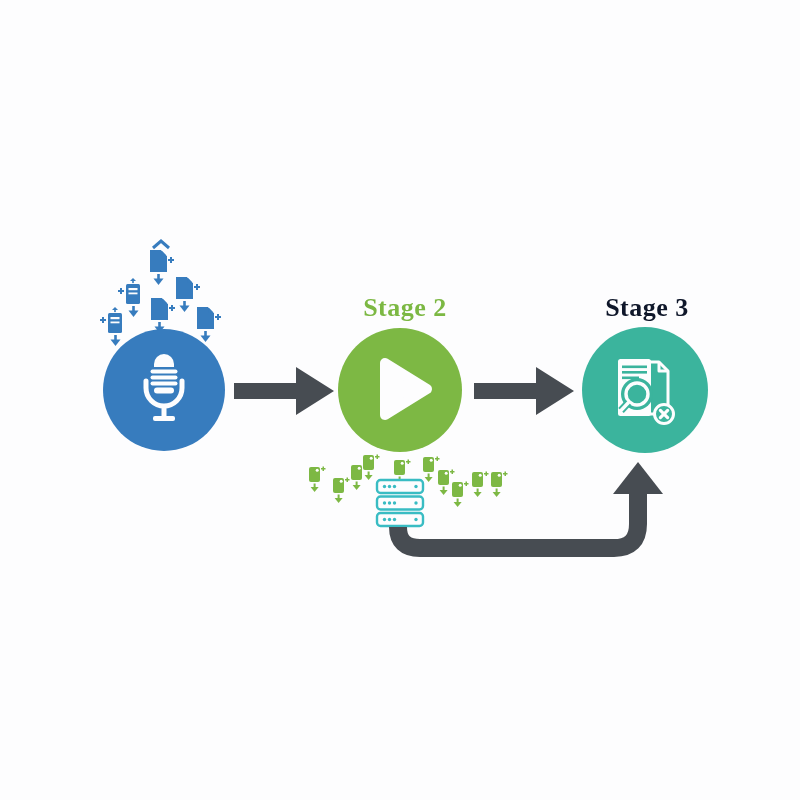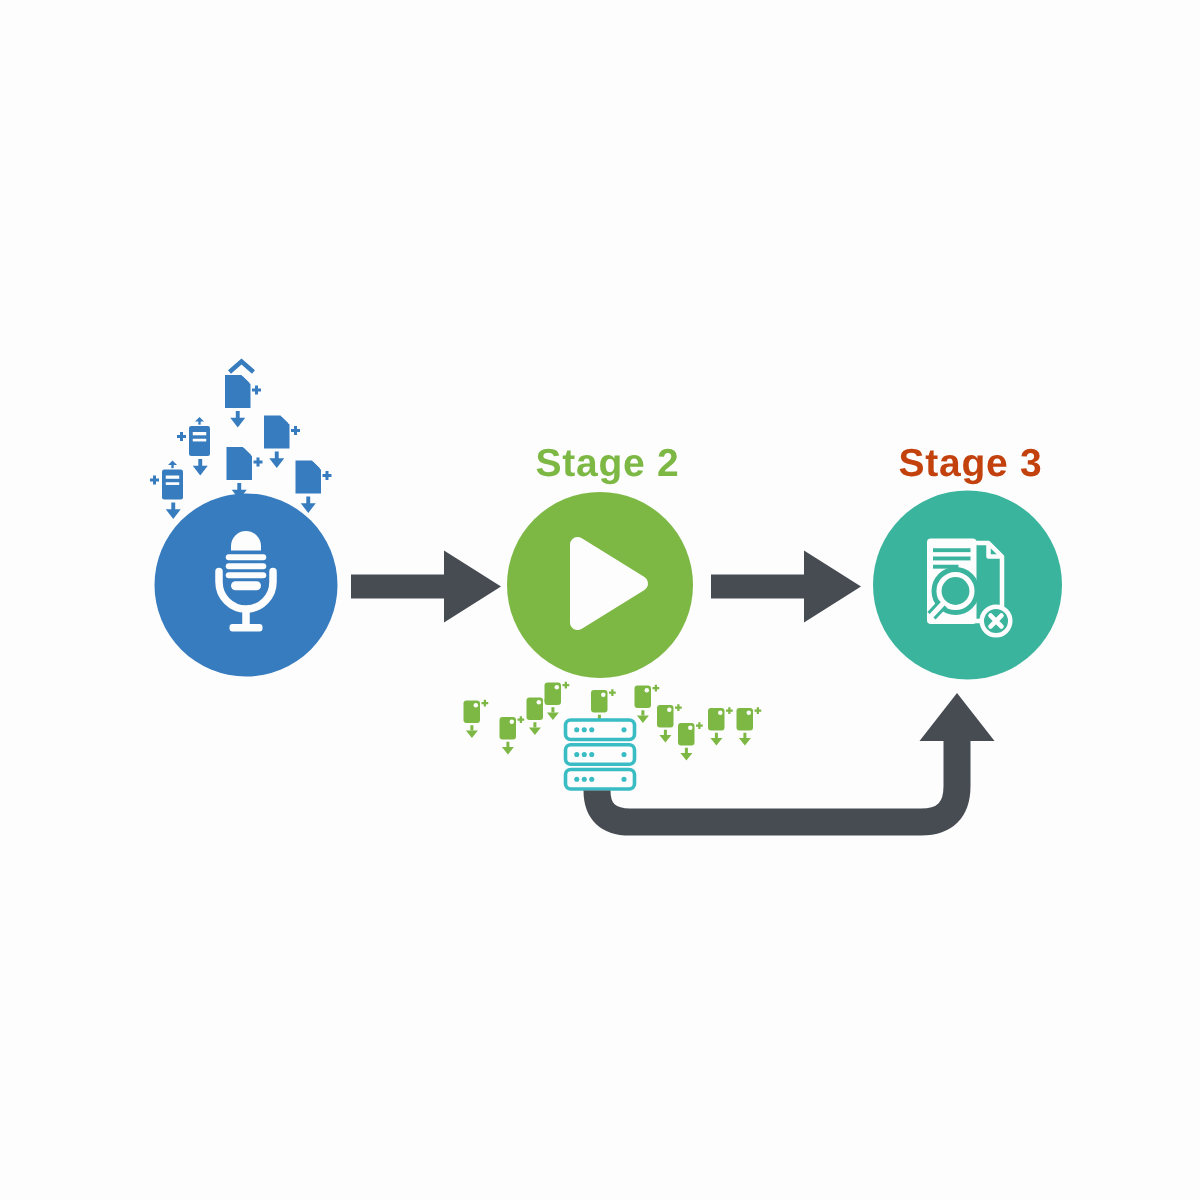--- a/index.html
+++ b/index.html
@@ -1,26 +1,26 @@
 <!DOCTYPE html>
 <html><head>
 <meta charset="utf-8">
 <style>
   html,body{margin:0;padding:0;background:#fff;}
   .canvas{
     position:relative;width:800px;height:800px;background:#FDFDFE;overflow:hidden;
-    font-family:Liberation Sans, sans-serif;
+    font-family:Liberation Serif, serif;
   }
   .diagram-svg{position:absolute;left:0;top:0;}
   .stage-label{
     position:absolute;width:170px;text-align:center;
     font-size:26px;font-weight:700;letter-spacing:.5px;top:293px;
   }
   .stage2-label{left:320px;color:#7CB843;}
-  .stage3-label{left:562px;color:#c2410c;}
+  .stage3-label{left:562px;color:#0f172a;}
 </style>
 </head>
 <body>
 
 <div class="canvas">
 
   <svg class="diagram-svg" width="800" height="800" viewBox="0 0 800 800">
 
     <defs>
 

